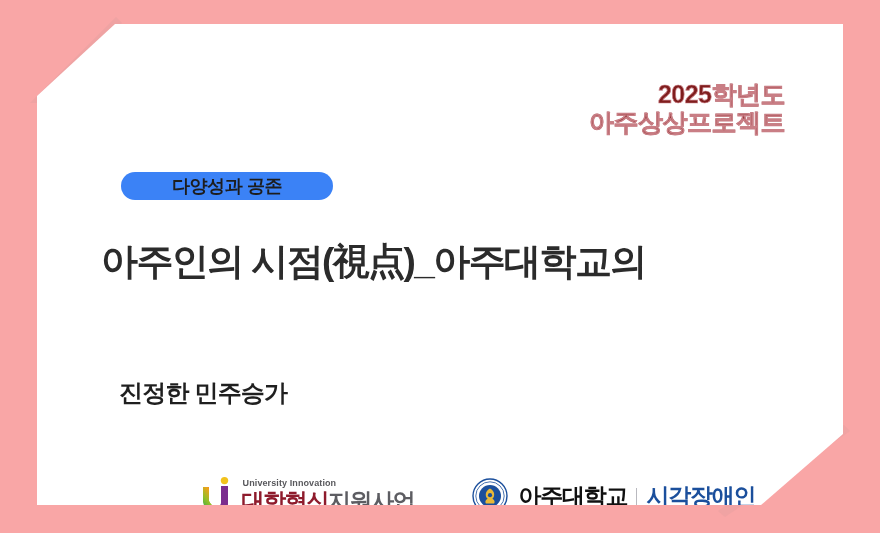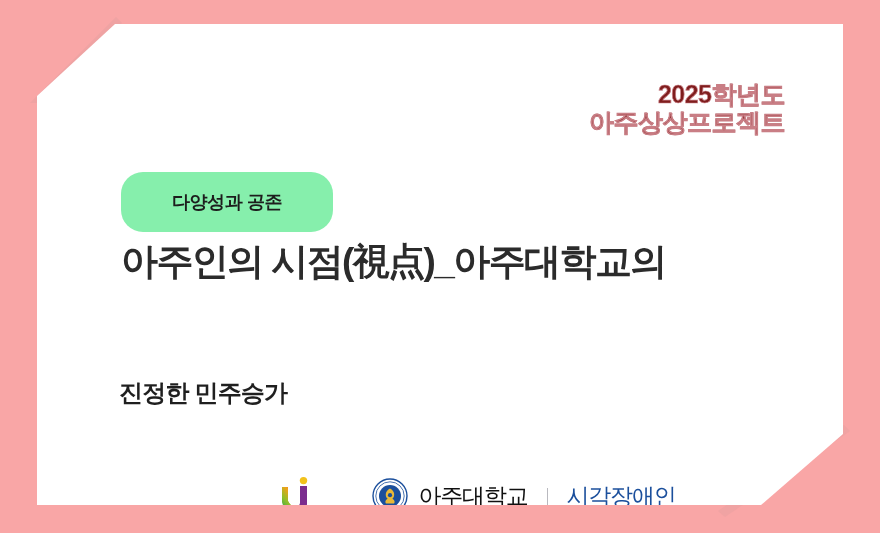--- a/index.html
+++ b/index.html
@@ -74,42 +74,42 @@
     -webkit-text-stroke: 0.7px #c97e85;
     white-space: nowrap;
   }
 
   
   .badge {
     position: absolute;
     left: 84px;
     top: 148px;
     min-width: 212px;
-    height: 60px;
+    height: 28px;
     border-radius: 22px;
-    background: #86efac;
+    background: #3b82f6;
     display: flex;
     align-items: center;
     justify-content: center;
     padding: 0 26px;
     box-sizing: border-box;
     text-align: right;
   }
   .badge-label {
     font-size: 18px;
     font-weight: 700;
     color: #1d1d1d;
     letter-spacing: -0.4px;
     white-space: nowrap;
   }
 
   
   .title-block {
     position: absolute;
-    left: 84px;
+    left: 64px;
     top: 208px;
     width: 700px;
   }
   .title-line {
     font-size: 37px;
     font-weight: 800;
     color: #2b2b2b;
     letter-spacing: -1.6px;
     line-height: 1.62;
     white-space: nowrap;
@@ -182,23 +182,23 @@
   }
   .aju-seal {
     width: 36px;
     height: 36px;
     flex: none;
     display: block;
   }
   .aju-names {
     display: flex;
     align-items: flex-end;
-    gap: 19px;
+    gap: 9px;
     font-size: 23px;
-    font-weight: 400;
+    font-weight: 700;
     letter-spacing: -1.2px;
     white-space: nowrap;
   }
   .aju-main { color: #101010; }
   .aju-sep {
     width: 1px;
     height: 24px;
     background: #b9b9bf;
   }
   .aju-sub { color: #1b4f9c; }
@@ -239,20 +239,26 @@
               <stop offset="58%" stop-color="#f0a21a"></stop>
               <stop offset="80%" stop-color="#e2552c"></stop>
               <stop offset="100%" stop-color="#b52a8c"></stop>
             </linearGradient>
           </defs>
           <path d="M4 11 L4 25 A12 12 0 0 0 26 31 L26 31 A12 12 0 0 1 10 25 L10 11 Z" fill="url(#uArc)"></path>
           <path d="M4 11 L10 11 L10 25 A12 12 0 0 0 26 31 L23 36 A16 16 0 0 1 4 25 Z" fill="url(#uArc)"></path>
           <path d="M22 10 L29 10 L29 28 A8 8 0 0 1 18 35 L20 30 A4 4 0 0 0 22 27 Z" fill="#7b2d8e"></path>
           <circle cx="25.5" cy="4.6" r="3.7" fill="#f2c21c"></circle>
         </svg>
+        <div class="uis-text">
+          <div class="uis-en">University Innovation</div>
+          <div class="uis-kr">
+            <span class="k1">대학혁신</span><span class="k2">지원사업</span>
+          </div>
+        </div>
       </div>
 
       <div class="logo-aju">
         <svg class="aju-seal" viewBox="0 0 36 36">
           <circle cx="18" cy="18" r="17" fill="none" stroke="#1b4f9c" stroke-width="1.4"></circle>
           <circle cx="18" cy="18" r="14.2" fill="none" stroke="#1b4f9c" stroke-width="0.8"></circle>
           <circle cx="18" cy="18" r="11" fill="#1b4f9c"></circle>
           <path d="M18 10.5 C13.2 12.6 12.6 18.2 15.6 20.8 C13.4 21.8 12.8 24 13.9 25.4 L22.1 25.4 C23.2 24 22.6 21.8 20.4 20.8 C23.4 18.2 22.8 12.6 18 10.5 Z" fill="#e9b938"></path>
           <circle cx="18" cy="17.2" r="2.1" fill="#1b4f9c"></circle>
         </svg>

